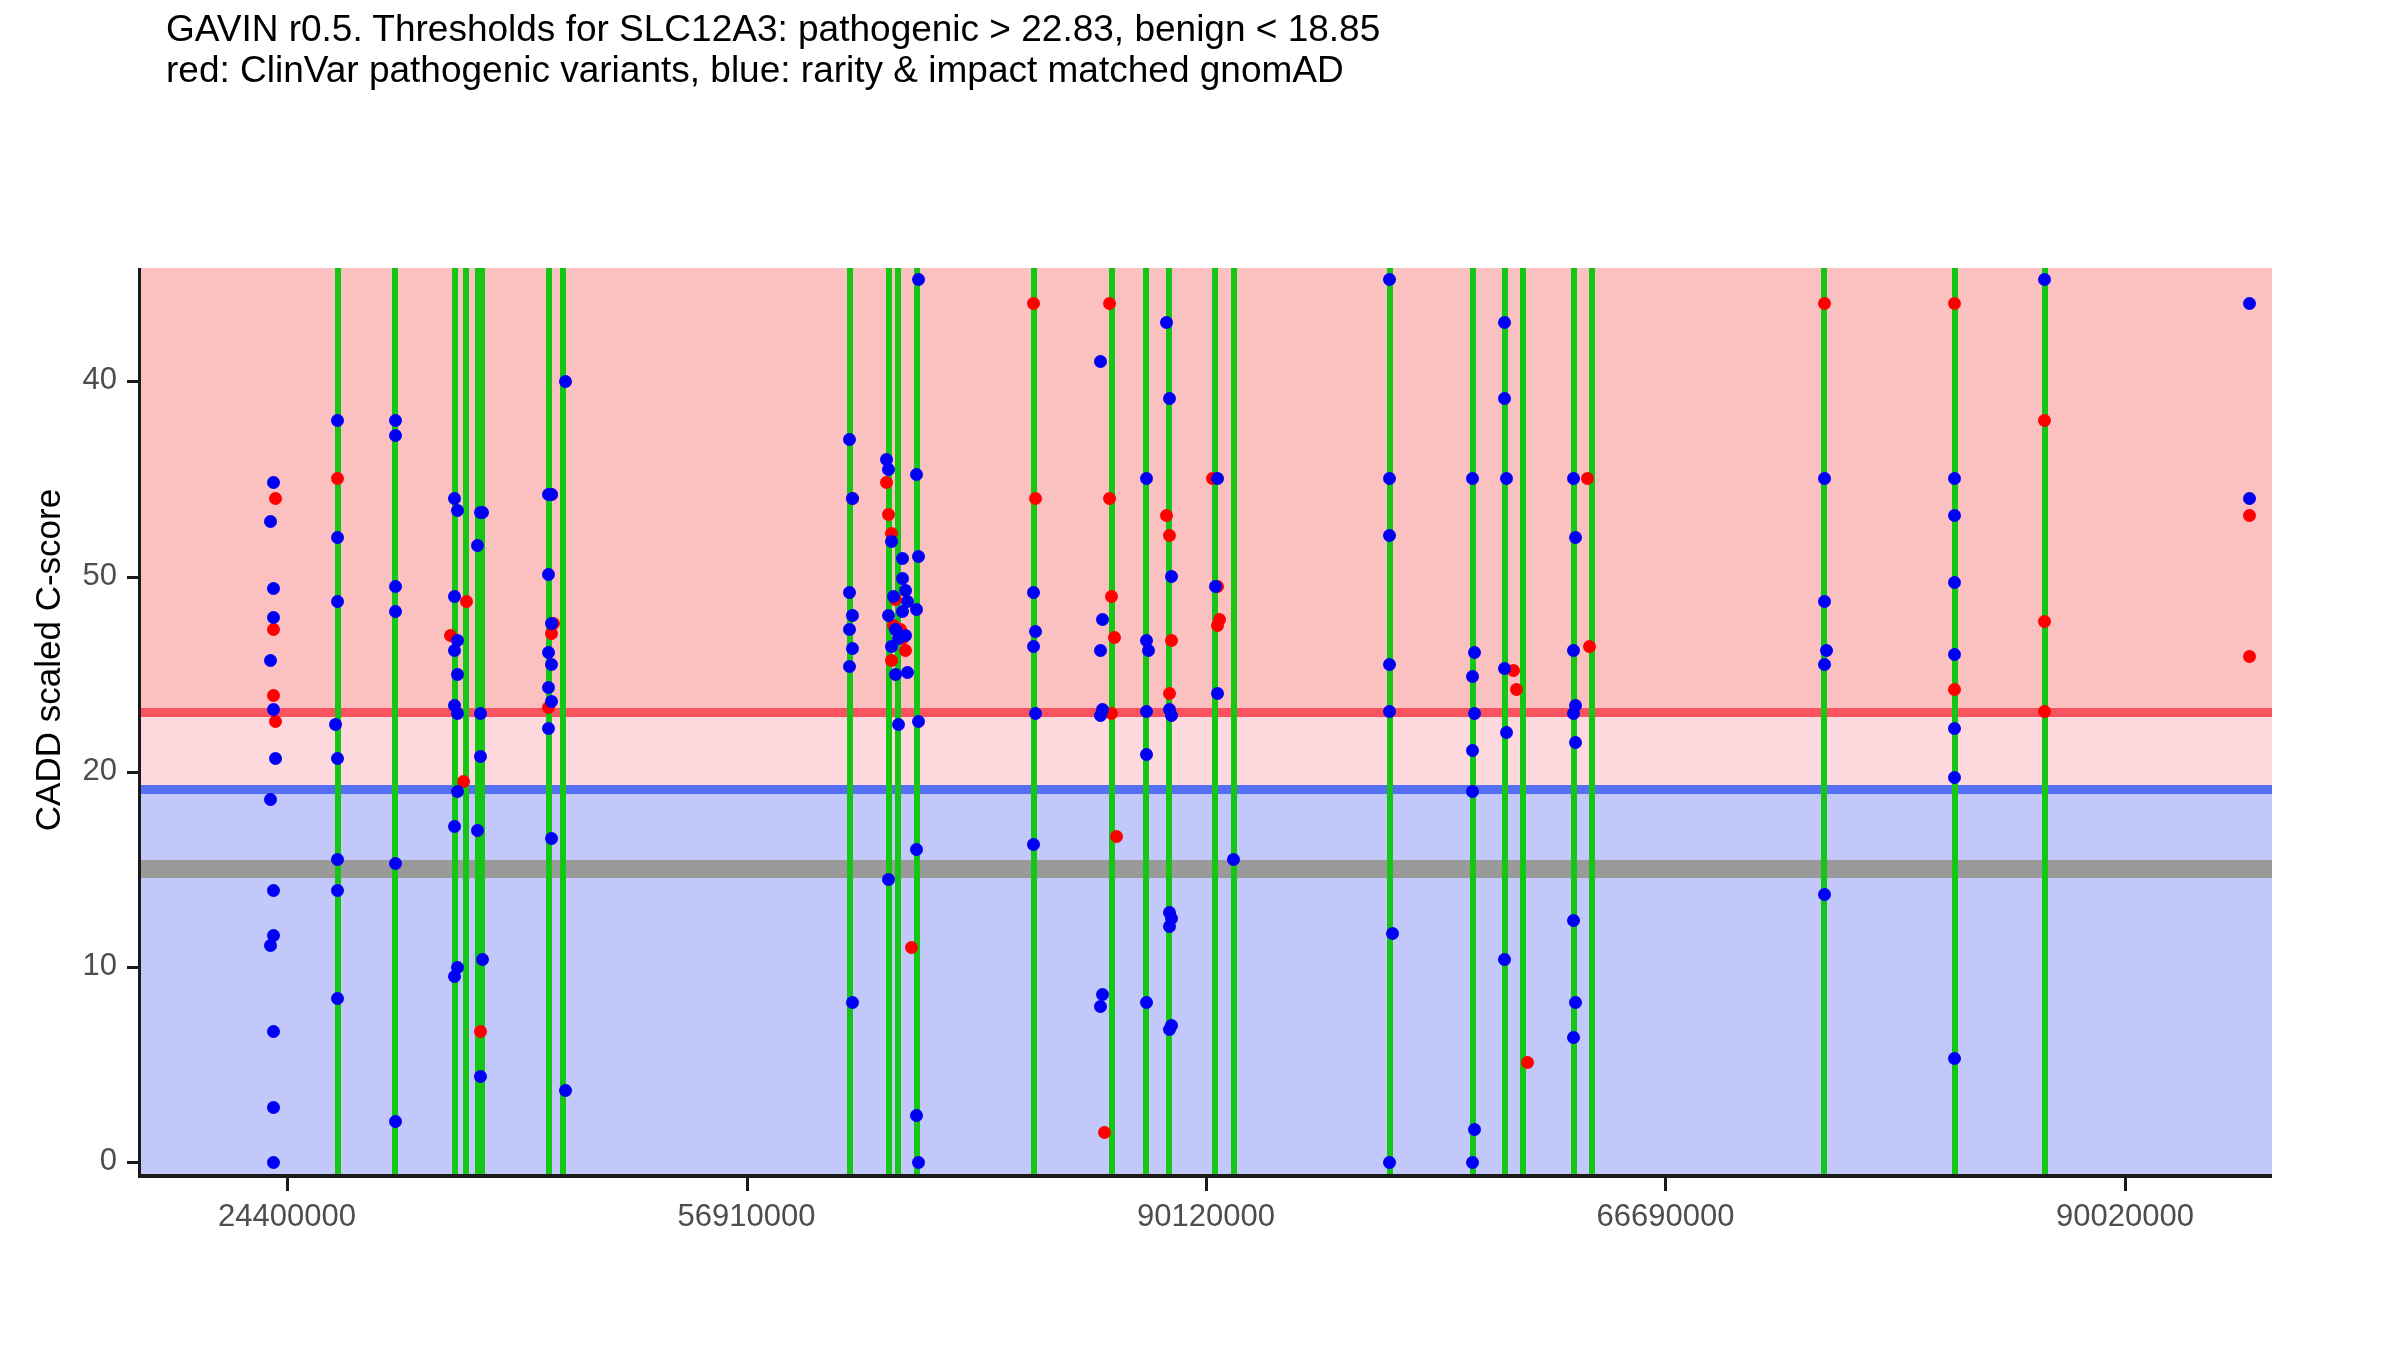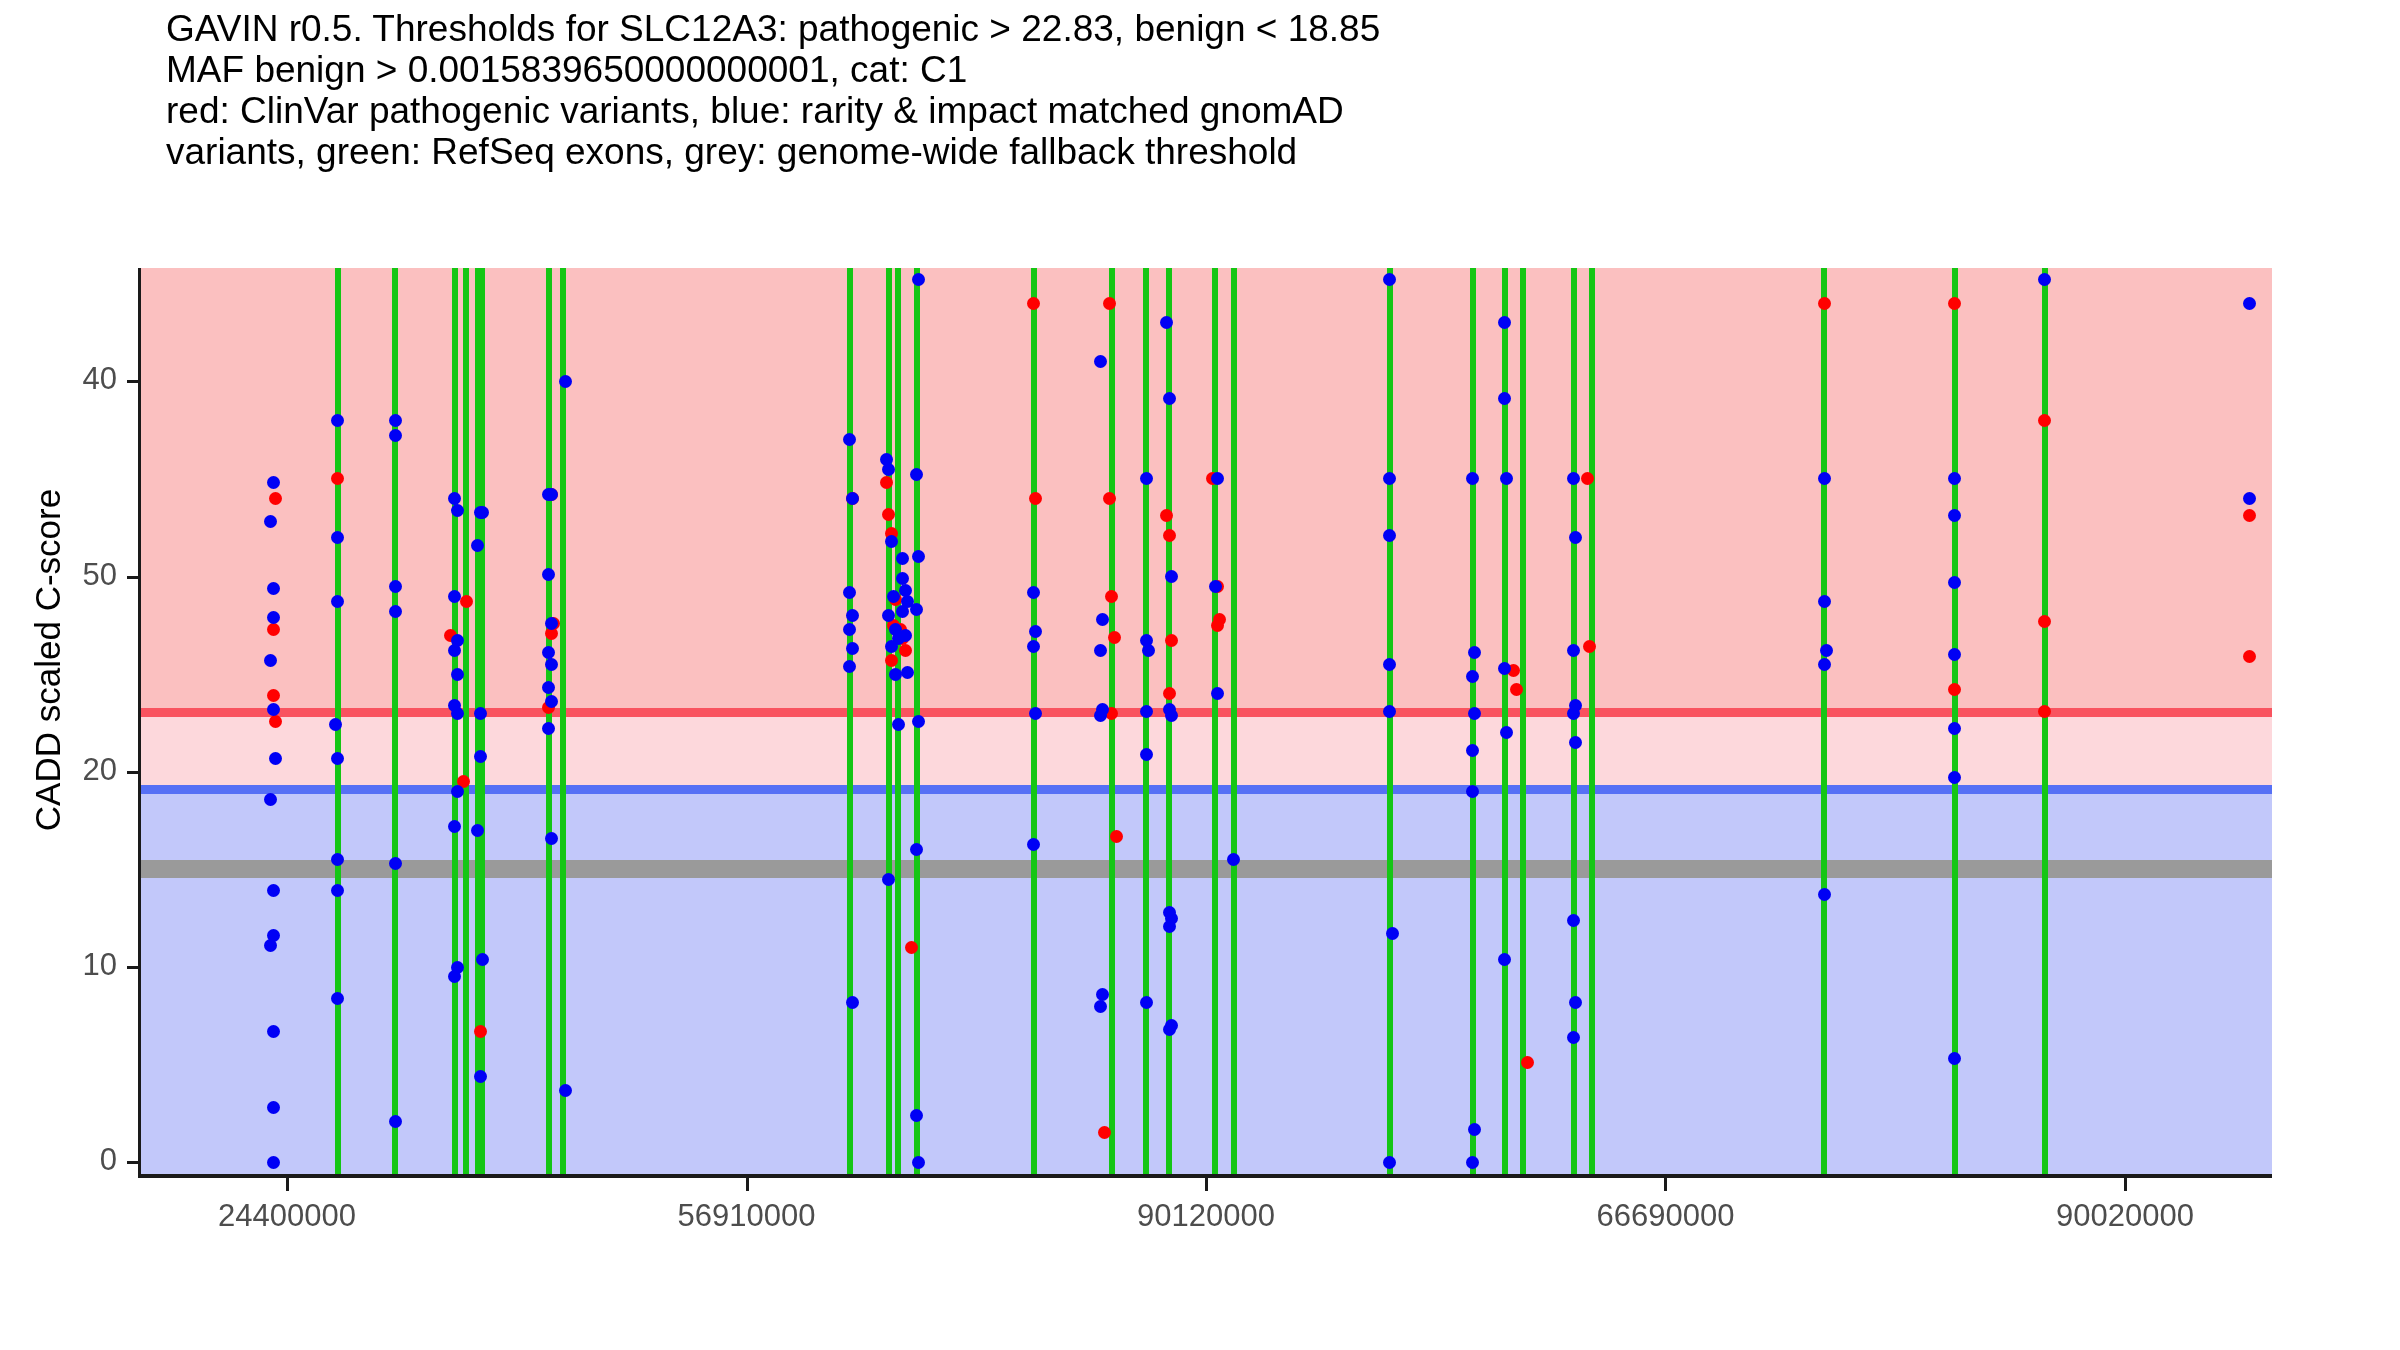--- a/index.html
+++ b/index.html
@@ -34,23 +34,21 @@
   #xtitle{position:absolute;left:600px;top:1288px;width:1200px;text-align:center;
           font-size:35px;color:#000;}
 </style>
 </head>
 <body>
 
 <div id="root">
 
   <div id="title">
     <div>GAVIN r0.5. Thresholds for SLC12A3: pathogenic &gt; 22.83, benign &lt; 18.85</div>
-    <div>MAF benign &gt; 0.0015839650000000001, cat: C1</div>
     <div>red: ClinVar pathogenic variants, blue: rarity &amp; impact matched gnomAD</div>
-    <div>variants, green: RefSeq exons, grey: genome-wide fallback threshold</div>
   </div>
 
   <div id="panel">
     <div id="plotclip">
       <div id="bands-layer">
           <div class="band" style="top: 0px; height: 448.509px; background: rgb(251, 192, 192);"></div>
           <div class="thline" style="top: 439.509px; height: 18px; background: rgb(249, 83, 95);"></div>
           <div class="band" style="top: 448.509px; height: 77.7129px; background: rgb(253, 216, 220);"></div>
           <div class="thline" style="top: 517.222px; height: 18px; background: rgb(86, 112, 245);"></div>
           <div class="band" style="top: 526.222px; height: 379.778px; background: rgb(194, 200, 250);"></div>

